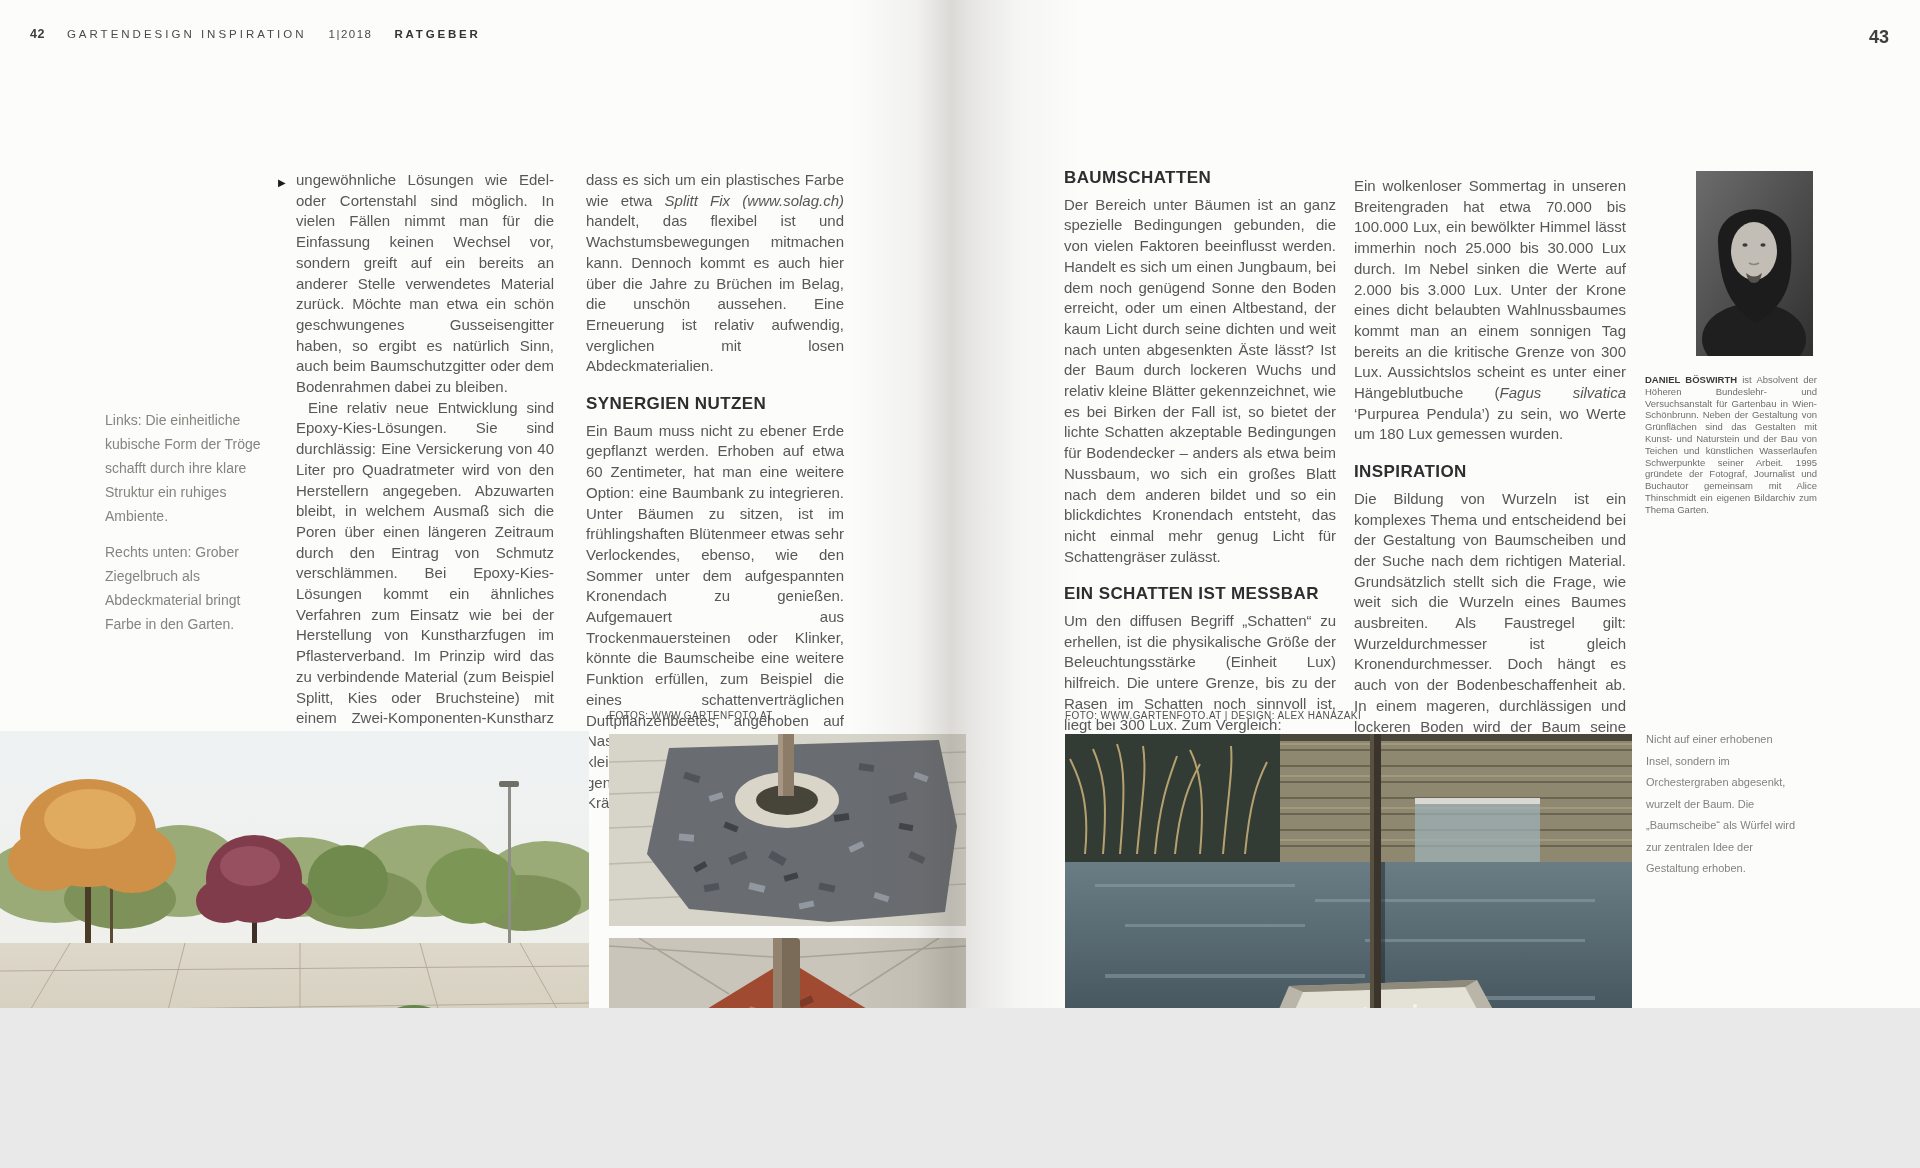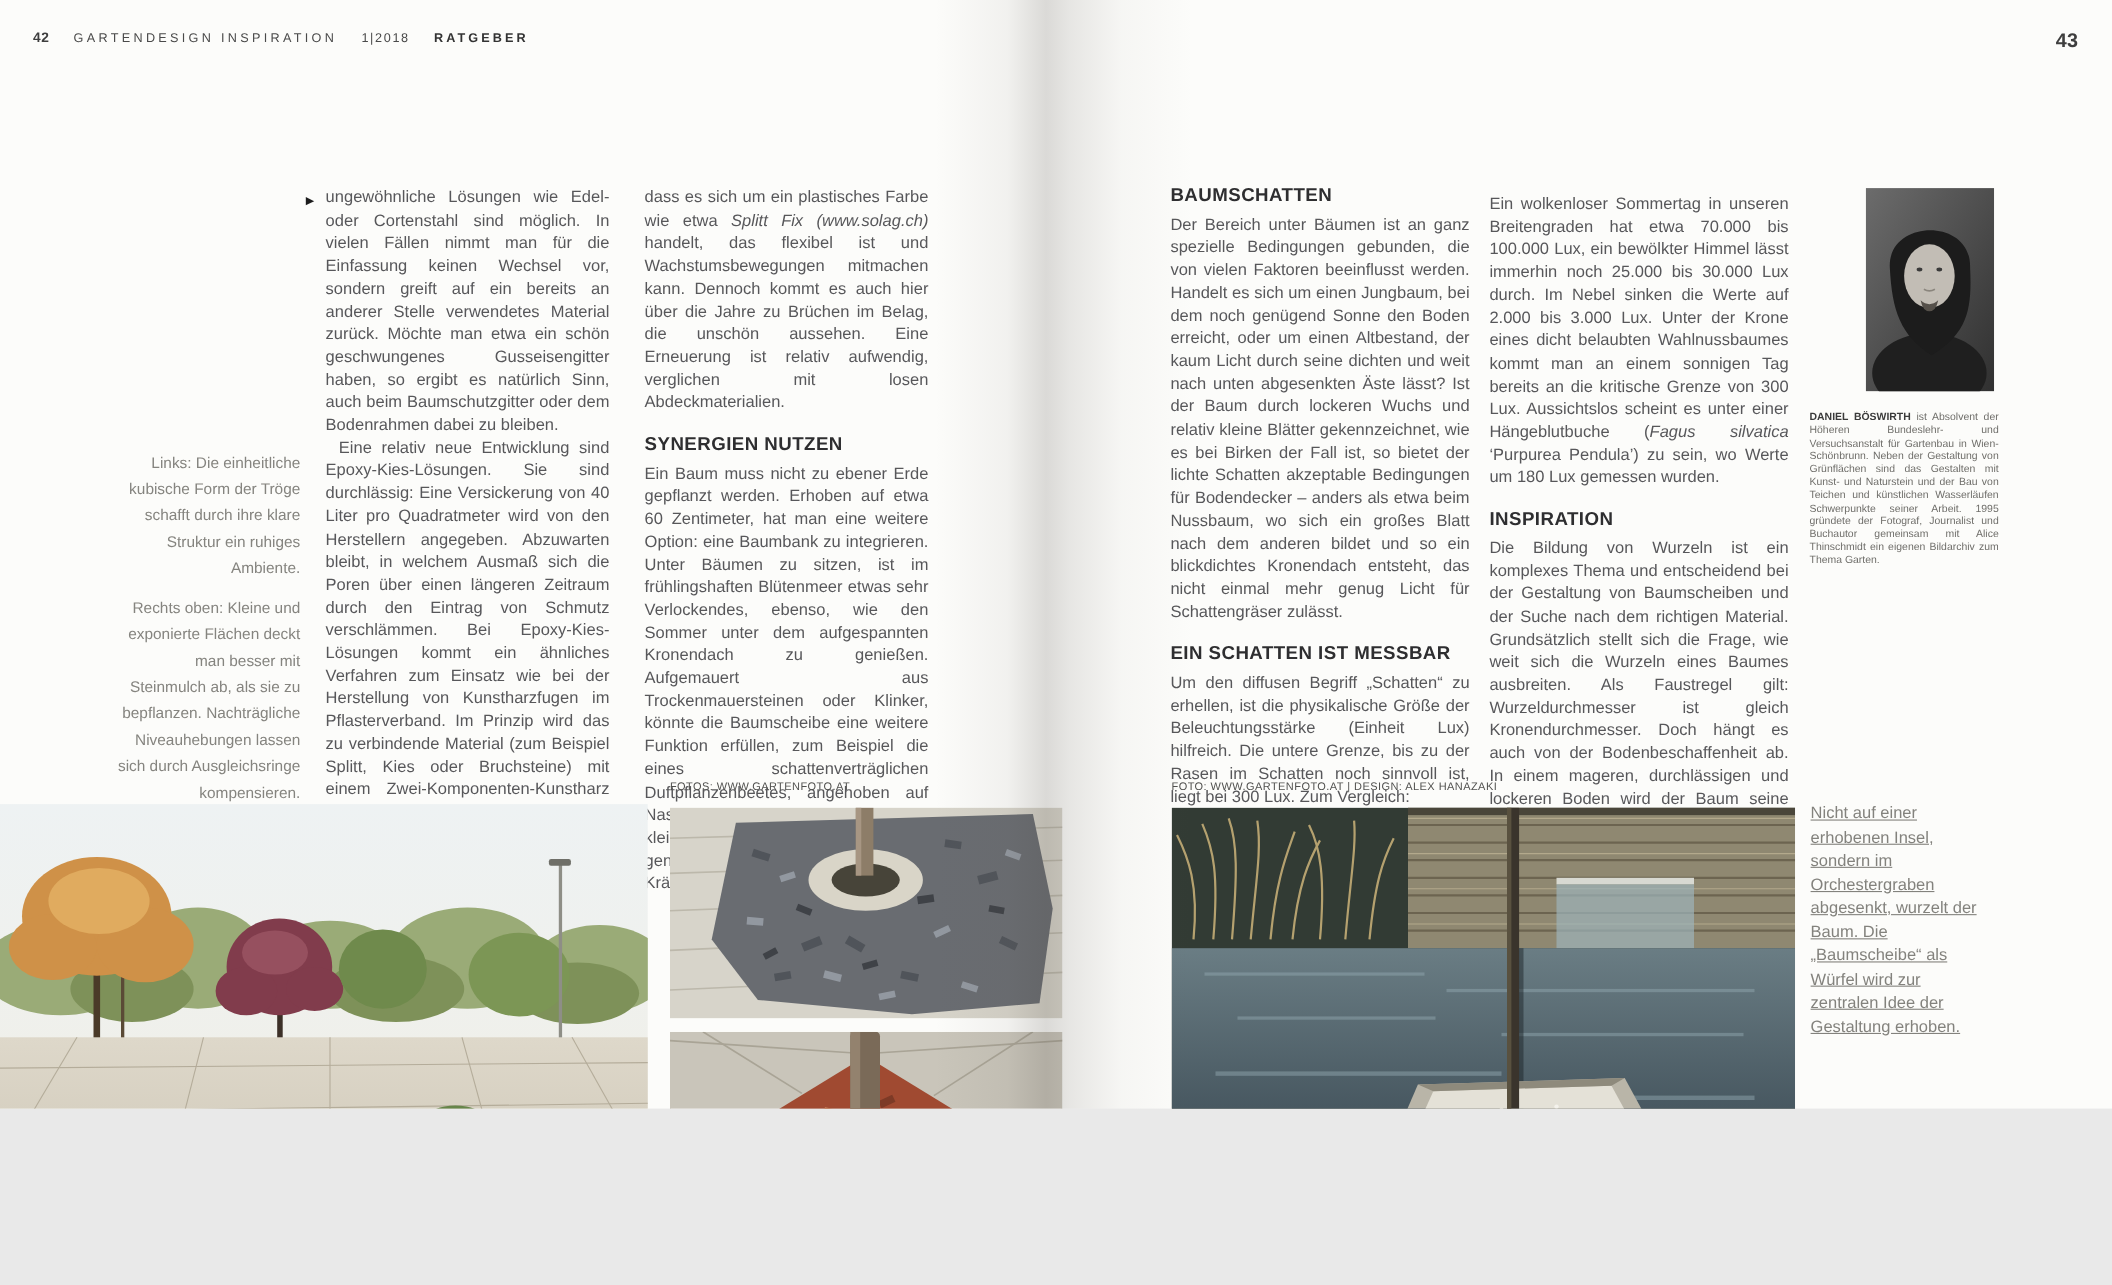--- a/index.html
+++ b/index.html
@@ -20,21 +20,21 @@
   .body-col p{margin:0;}
   .body-col p.indent{text-indent:12px;}
   .col-heading{font-size:17px;font-weight:bold;color:#2e2e30;letter-spacing:0.4px;margin:17px 0 6px 0;text-align:left;}
   .col-heading.first{margin-top:0;}
   .lead-marker{position:absolute;left:-18px;top:3px;font-size:10px;color:#1c1c1c;}
   .end-marker{font-size:10px;color:#1c1c1c;padding-left:5px;}
   .ital{font-style:italic;}
   
   .caption-col{position:absolute;font-size:14px;line-height:24px;color:#85847f;text-align:left;}
   .caption-col p{margin:0 0 12px 0;}
-  .side-caption{position:absolute;font-size:15px;line-height:21.5px;color:#83827d;text-align:left;text-decoration:underline;}
+  .side-caption{position:absolute;font-size:11px;line-height:21.5px;color:#83827d;text-align:left;}
   
   .credit{position:absolute;font-size:10px;letter-spacing:0.4px;color:#50504e;}
   .bio{position:absolute;font-size:9.5px;line-height:11.8px;color:#6f6e6a;text-align:justify;}
   .bio-name{font-weight:bold;color:#3a3a3a;}
   
   .photo{position:absolute;overflow:hidden;}
   .photo svg{display:block;width:100%;height:100%;}
   
   .gutter{position:absolute;left:850px;top:0;width:235px;height:1168px;z-index:50;pointer-events:none;
     background:linear-gradient(90deg,
@@ -51,23 +51,22 @@
 <div class="spread">
 
   <div class="folio-left">
     <span class="folio-num">42</span>
     <span class="mag-name">GARTENDESIGN INSPIRATION</span>
     <span class="mag-issue">1|2018</span>
     <span class="mag-section">RATGEBER</span>
   </div>
   <div class="folio-right">43</div>
 
-  <div class="caption-col" style="left:105px;top:408px;width:168px;text-align:right;">
+  <div class="caption-col" style="left:105px;top:408px;width:168px;">
     <p>Links: Die einheitliche kubische Form der Tröge schafft durch ihre klare Struktur ein ruhiges Ambiente.</p>
-    <p>Rechts oben: Kleine und exponierte Flächen deckt man besser mit Steinmulch ab, als sie zu bepflanzen. Nachträgliche Niveauhebungen lassen sich durch Ausgleichsringe kompensieren.</p>
     <p>Rechts unten: Grober Ziegelbruch als Abdeckmaterial bringt Farbe in den Garten.</p>
   </div>
 
   <div class="body-col" style="left:296px;top:170px;width:258px;">
     <span class="lead-marker">▶</span>
     <p>ungewöhnliche Lösungen wie Edel- oder Cortenstahl sind möglich. In vielen Fällen nimmt man für die Einfassung keinen Wechsel vor, sondern greift auf ein bereits an anderer Stelle verwendetes Material zurück. Möchte man etwa ein schön geschwungenes Gusseisengitter haben, so ergibt es natürlich Sinn, auch beim Baumschutzgitter oder dem Bodenrahmen dabei zu bleiben.</p>
     <p class="indent">Eine relativ neue Entwicklung sind Epoxy-Kies-Lösungen. Sie sind durchlässig: Eine Versickerung von 40 Liter pro Quadratmeter wird von den Herstellern angegeben. Abzuwarten bleibt, in welchem Ausmaß sich die Poren über einen längeren Zeitraum durch den Eintrag von Schmutz verschlämmen. Bei Epoxy-Kies-Lösungen kommt ein ähnliches Verfahren zum Einsatz wie bei der Herstellung von Kunstharzfugen im Pflasterverband. Im Prinzip wird das zu verbindende Material (zum Beispiel Splitt, Kies oder Bruchsteine) mit einem Zwei-Komponenten-Kunstharz vermengt, so dass es binnen Minuten zu einer Polymerisation kommt. Wichtig für den Einsatz bei Baumscheiben ist,</p>
   </div>
 
   <div class="body-col" style="left:586px;top:170px;width:258px;">

